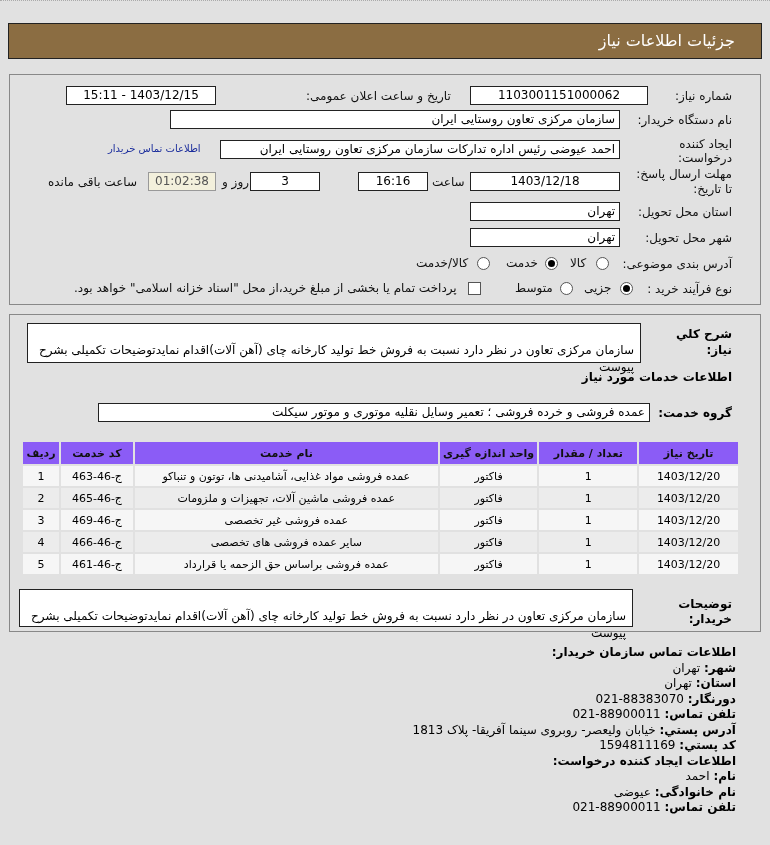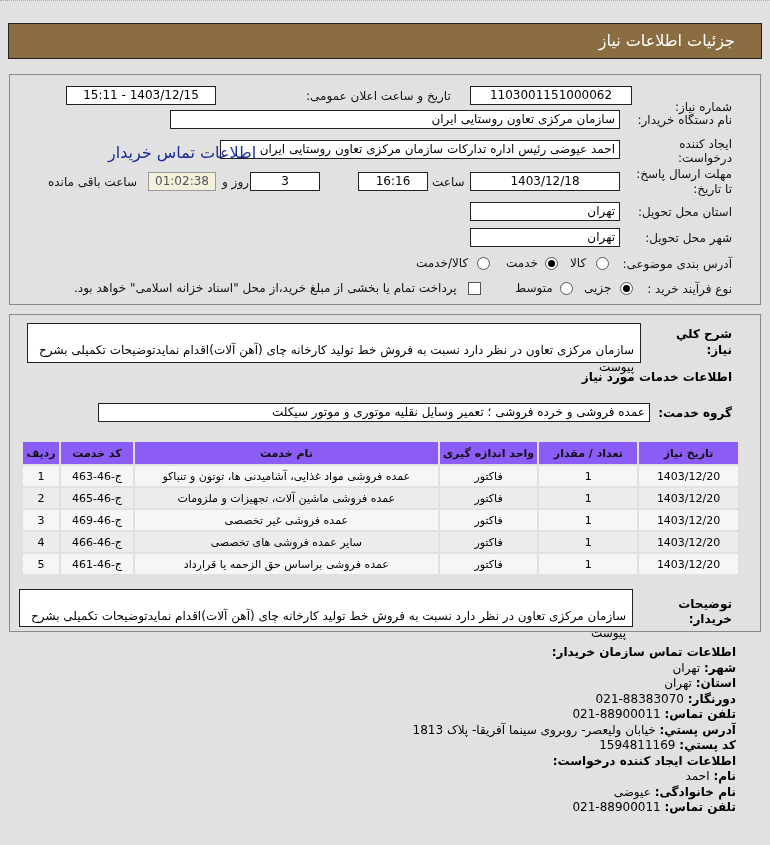--- a/index.html
+++ b/index.html
@@ -7,21 +7,21 @@
   body { font-family: "DejaVu Sans", sans-serif; font-size: 12px; color: #000; direction: rtl; position: relative; }
   .topline { position: absolute; top: 0; left: 0; width: 770px; height: 3px; border-top: 1px dotted #aaa; }
   .title-bar { position: absolute; left: 8px; top: 23px; width: 500px; right: 8px; width: auto; height: 36px; background: #8b6d42; border: 1px solid #222; color: #fff; font-size: 16px; padding-right: 26px; line-height: 34px; }
   .panel { position: absolute; left: 9px; right: 9px; border: 1px solid #888; background: #e1e1e1; }
   .panel1 { top: 74px; height: 231px; }
   .panel2 { top: 314px; height: 318px; }
   .lbl { position: absolute; font-size: 12px; color: #111; white-space: nowrap; }
   .box { position: absolute; background: #fff; border: 1px solid #222; height: 19px; font-size: 12px; line-height: 17px; text-align: center; white-space: nowrap; overflow: hidden; }
   .box.right { text-align: right; padding-right: 4px; }
   .box.remain { background: #f3f0dc; color: #555; border-color: #999; }
-  .link { position: absolute; color: #1a2c9c; font-size: 16px; white-space: nowrap; cursor: pointer; }
+  .link { position: absolute; color: #1a2c9c; font-size: 10px; white-space: nowrap; cursor: pointer; }
 
   .radio { position: absolute; width: 13px; height: 13px; border-radius: 50%; border: 1px solid #555; background: #fff; }
   .radio.on::after { content: ""; position: absolute; left: 2px; top: 2px; width: 7px; height: 7px; border-radius: 50%; background: #000; }
   .check { position: absolute; width: 13px; height: 13px; border: 1px solid #555; background: #fff; }
 
   .bold-lbl { position: absolute; font-weight: bold; font-size: 12px; white-space: nowrap; }
   .desc-box { position: absolute; background: #fff; border: 1px solid #222; font-size: 12px; line-height: 17px; padding: 18px 6px; text-align: right; }
 
   table.svc { position: absolute; left: 21px; top: 440px; width: 719px; border-collapse: collapse; font-size: 11px; }
   table.svc th { background: #8b5cf6; font-weight: bold; height: 24px; color: #111; border: 2px solid #e1e1e1; }
@@ -37,22 +37,22 @@
 <body>
 
 <div class="topline"></div>
 
 <div class="title-bar">
   <span>جزئیات اطلاعات نیاز</span>
 </div>
 
 <div class="panel panel1"></div>
 
-<span class="lbl" style="right:38px; top:100px;">شماره نیاز:</span>
-<div class="box" style="left:470px; top:86px; width:162px;">1103001151000062</div>
+<span class="lbl" style="right:38px; top:89px;">شماره نیاز:</span>
+<div class="box" style="left:470px; top:86px; width:178px;">1103001151000062</div>
 
 <span class="lbl" style="left:306px; top:89px;">تاریخ و ساعت اعلان عمومی:</span>
 <div class="box" style="left:66px; top:86px; width:150px;">1403/12/15 - 15:11</div>
 
 <span class="lbl" style="right:38px; top:113px;">نام دستگاه خریدار:</span>
 <div class="box right" style="left:170px; top:110px; width:450px;">سازمان مرکزی تعاون روستایی ایران</div>
 
 <span class="lbl" style="right:38px; top:137px;">ایجاد کننده</span>
 <span class="lbl" style="right:38px; top:151px;">درخواست:</span>
 <div class="box right" style="left:220px; top:140px; width:400px;">احمد عیوضی رئیس اداره تدارکات سازمان مرکزی تعاون روستایی ایران</div>

